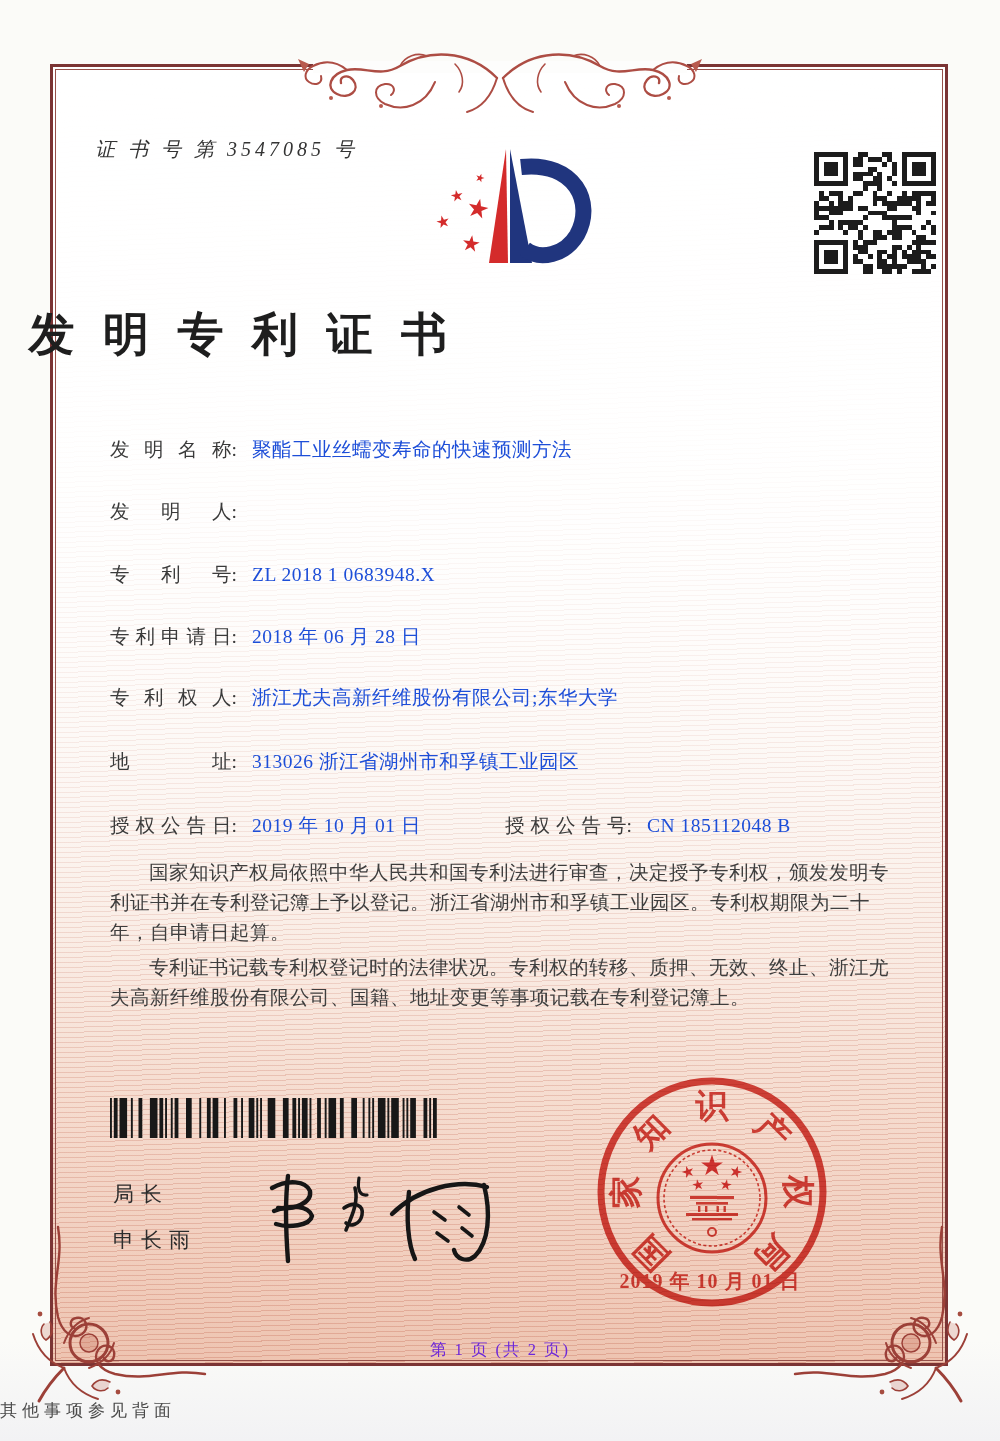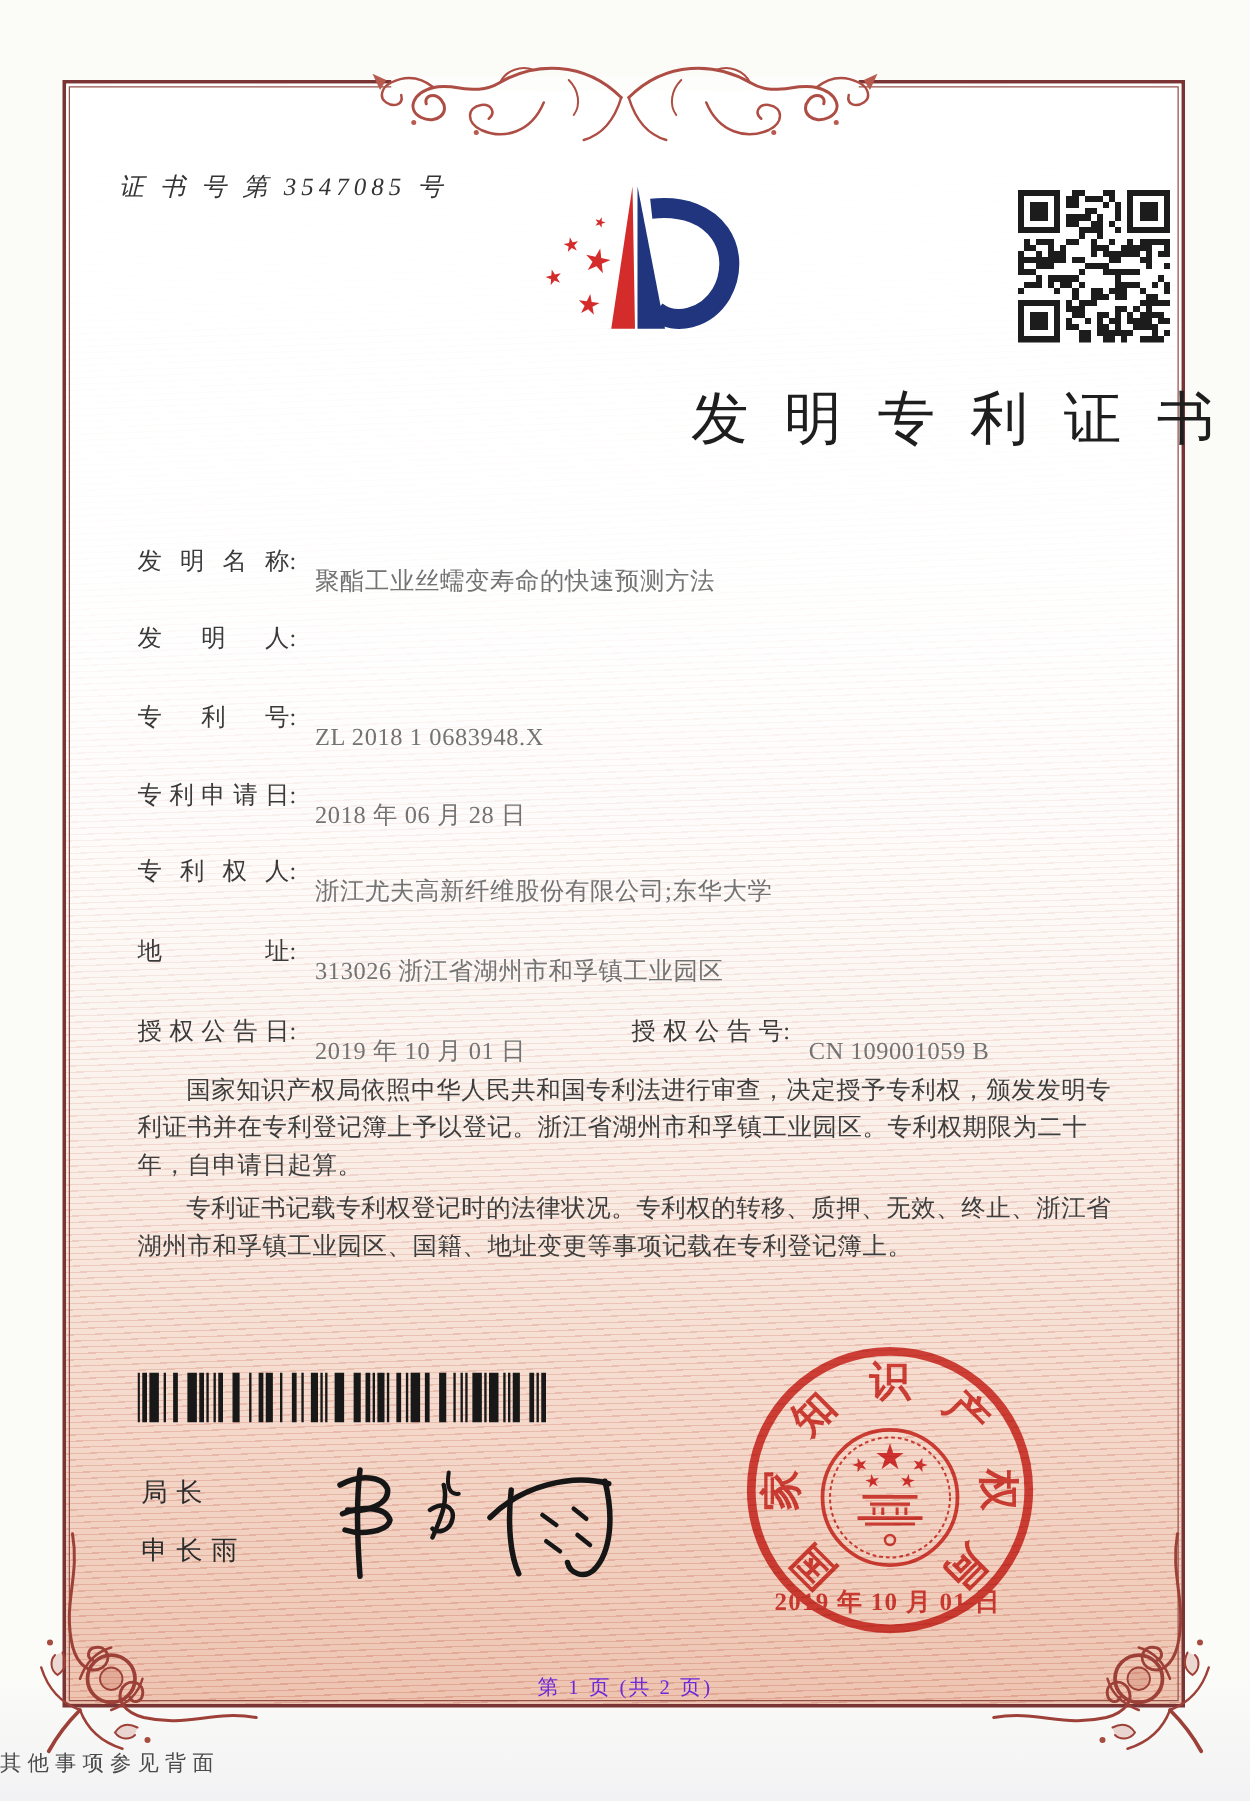--- a/index.html
+++ b/index.html
@@ -19,26 +19,26 @@
   .frame-inner{position:absolute;inset:2px;border:1.5px solid #96504a;}
   .frame-bg{position:absolute;inset:0;
     background:linear-gradient(180deg,#ffffff 0%,#fdfaf7 35%,#f8e7dc 62%,#f3d3c3 82%,#eec4b1 100%);}
   .frame-lines{position:absolute;inset:0;
     background:repeating-linear-gradient(178deg,rgba(198,108,86,.34) 0px,rgba(198,108,86,.34) 1px,transparent 1px,transparent 5px);}
   .frame-fade{position:absolute;inset:0;
     background:linear-gradient(180deg,rgba(255,255,255,1) 0%,rgba(255,255,255,.94) 30%,rgba(255,255,255,.6) 55%,rgba(255,255,255,.18) 78%,rgba(255,255,255,0) 100%);}
 
   
   .cert-no{left:95px;top:136px;font-size:20px;letter-spacing:4px;color:#343434;font-style:italic;}
-  .doc-title{left:0;width:100%;top:304px;text-align:right;font-size:46px;font-weight:400;
+  .doc-title{left:0;width:100%;top:304px;text-align:left;font-size:46px;font-weight:700;
     color:#1e1e1e;letter-spacing:.62em;text-indent:.62em;}
 
   .frow{left:110px;width:830px;font-size:19.5px;color:#333;display:flex;align-items:flex-start;line-height:27px;}
   .jlabel{display:inline-flex;justify-content:space-between;width:127px;flex:none;color:#3a3a3a;}
-  .fval{margin-left:15px;white-space:nowrap;letter-spacing:.5px;color:#737373;margin-top:16px;}
+  .fval{margin-left:15px;white-space:nowrap;letter-spacing:.5px;color:#1d4ed8;}
   .pair2{position:absolute;left:395px;top:0;display:flex;}
 
   .body-text{left:110px;width:786px;top:858px;font-size:19.5px;line-height:30px;color:#3e3e3e;letter-spacing:.5px;}
   .body-text p{margin:0 0 5px 0;text-indent:2em;}
 
   .officer-title{left:113px;top:1180px;font-size:21px;letter-spacing:7px;color:#2c2c2c;}
   .officer-name{left:113px;top:1226px;font-size:21px;letter-spacing:7px;color:#2c2c2c;text-align:center;}
 
   .page-indicator{left:0;width:100%;top:1339px;text-align:center;font-size:16.5px;letter-spacing:2px;color:#6d28d9;}
   .footer-note{left:0;width:100%;top:1399px;text-align:left;font-size:17px;letter-spacing:5px;color:#4a4a4a;}
@@ -405,27 +405,27 @@
     </span>
   <span class="fval">2019 年 10 月 01 日</span>
   <span class="pair2">
     <span class="jlabel">
         <span>授</span>
         <span>权</span>
         <span>公</span>
         <span>告</span>
         <span>号:</span>
       </span>
-    <span class="fval">CN 109001059 B</span>
+    <span class="fval">CN 185112048 B</span>
   </span>
 </div>
 
 <div class="abs body-text">
   <p>国家知识产权局依照中华人民共和国专利法进行审查，决定授予专利权，颁发发明专利证书并在专利登记簿上予以登记。浙江省湖州市和孚镇工业园区。专利权期限为二十年，自申请日起算。</p>
-  <p>专利证书记载专利权登记时的法律状况。专利权的转移、质押、无效、终止、浙江省湖州市和孚镇工业园区、国籍、地址变更等事项记载在专利登记簿上。</p>
+  <p>专利证书记载专利权登记时的法律状况。专利权的转移、质押、无效、终止、浙江尤夫高新纤维股份有限公司、国籍、地址变更等事项记载在专利登记簿上。</p>
 </div>
 
 <svg class="abs" id="barcode" style="left:110px;top:1098px;" width="332" height="40" viewBox="0 0 332 40" preserveAspectRatio="none">
   <g fill="#181818" id="barcode-bars">
       <rect x="0" y="0" width="1.9" height="40"></rect>
       <rect x="3.8" y="0" width="3.8" height="40"></rect>
       <rect x="9.5" y="0" width="7.6" height="40"></rect>
       <rect x="20.900000000000002" y="0" width="1.9" height="40"></rect>
       <rect x="28.5" y="0" width="3.8" height="40"></rect>
       <rect x="39.9" y="0" width="7.6" height="40"></rect>

